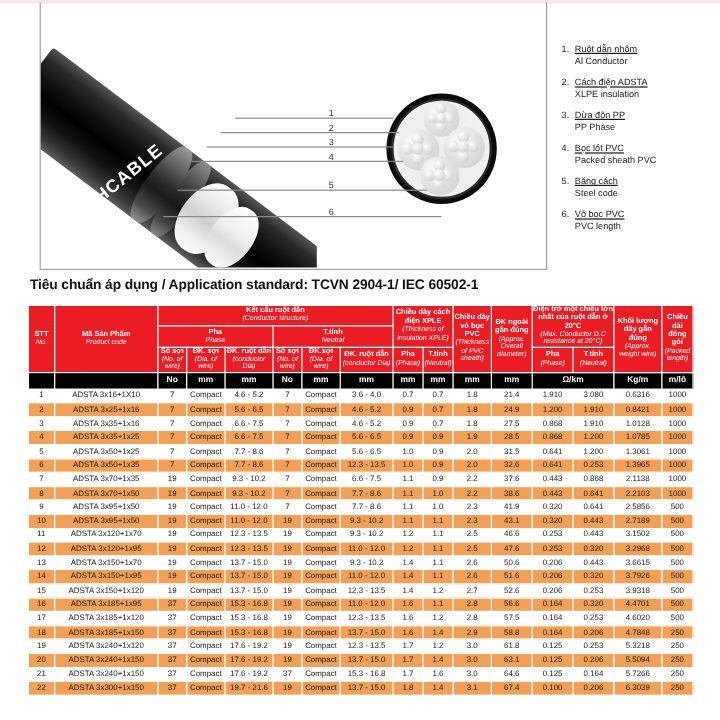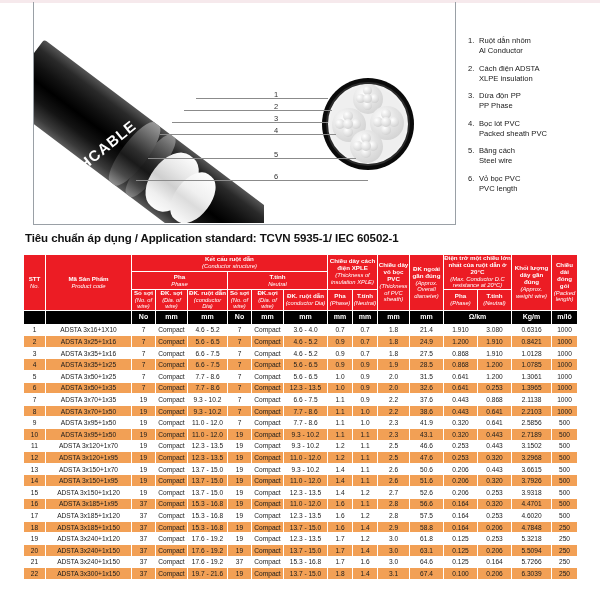--- a/index.html
+++ b/index.html
@@ -173,21 +173,21 @@
     display: flex;
     margin-bottom: 7.5px;
     font-size: 7.6px;
     line-height: 1.32;
     color: #1a1a1a;
   }
   .legend-num {
     width: 11px;
     flex: 0 0 11px;
   }
-  .legend-text .vi { display: block; }
+  .legend-text .vi { display: block; text-decoration: underline; }
   .legend-text .en { display: block; }
 
   
   .std-line {
     position: absolute;
     left: 25px; top: 232px;
     font-size: 11.5px;
     font-weight: 700;
     color: #111;
     letter-spacing: -0.1px;
@@ -344,34 +344,34 @@
         <span class="legend-num">4.</span>
         <span class="legend-text">
           <span class="vi">Bọc lót PVC</span>
           <span class="en">Packed sheath PVC</span>
         </span>
       </div>
       <div class="legend-item">
         <span class="legend-num">5.</span>
         <span class="legend-text">
           <span class="vi">Băng cách</span>
-          <span class="en">Steel wire</span>
+          <span class="en">Steel code</span>
         </span>
       </div>
       <div class="legend-item">
         <span class="legend-num">6.</span>
         <span class="legend-text">
           <span class="vi">Vỏ bọc PVC</span>
           <span class="en">PVC length</span>
         </span>
       </div>
     </div>
   </div>
 
-  <div class="std-line">Tiêu chuẩn áp dụng / Application standard: TCVN 5935-1/ IEC 60502-1</div>
+  <div class="std-line">Tiêu chuẩn áp dụng / Application standard: TCVN 2904-1/ IEC 60502-1</div>
 
   <div class="tbl-wrap">
     <table class="spec">
       <colgroup>
         <col style="width:22px">
           <col style="width:86px">
         <col style="width:24px">
           <col style="width:32px">
           <col style="width:40px">
         <col style="width:24px">

